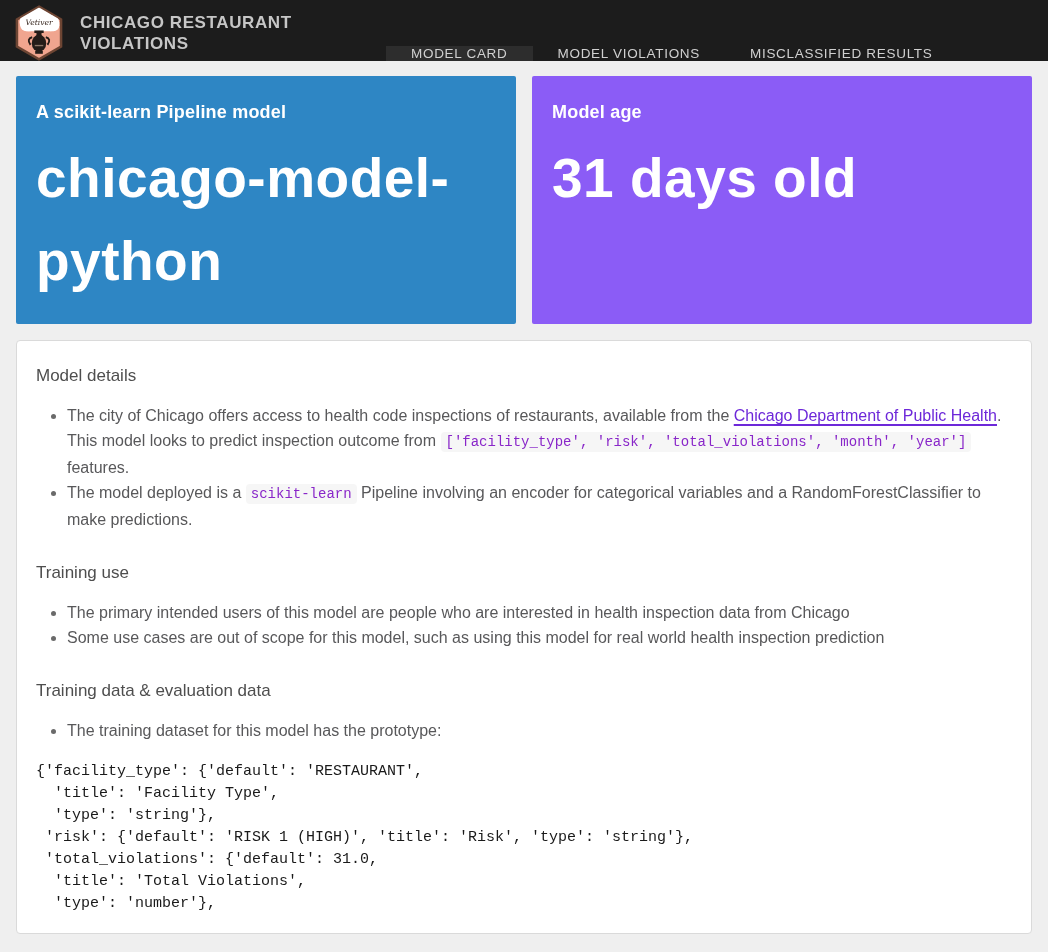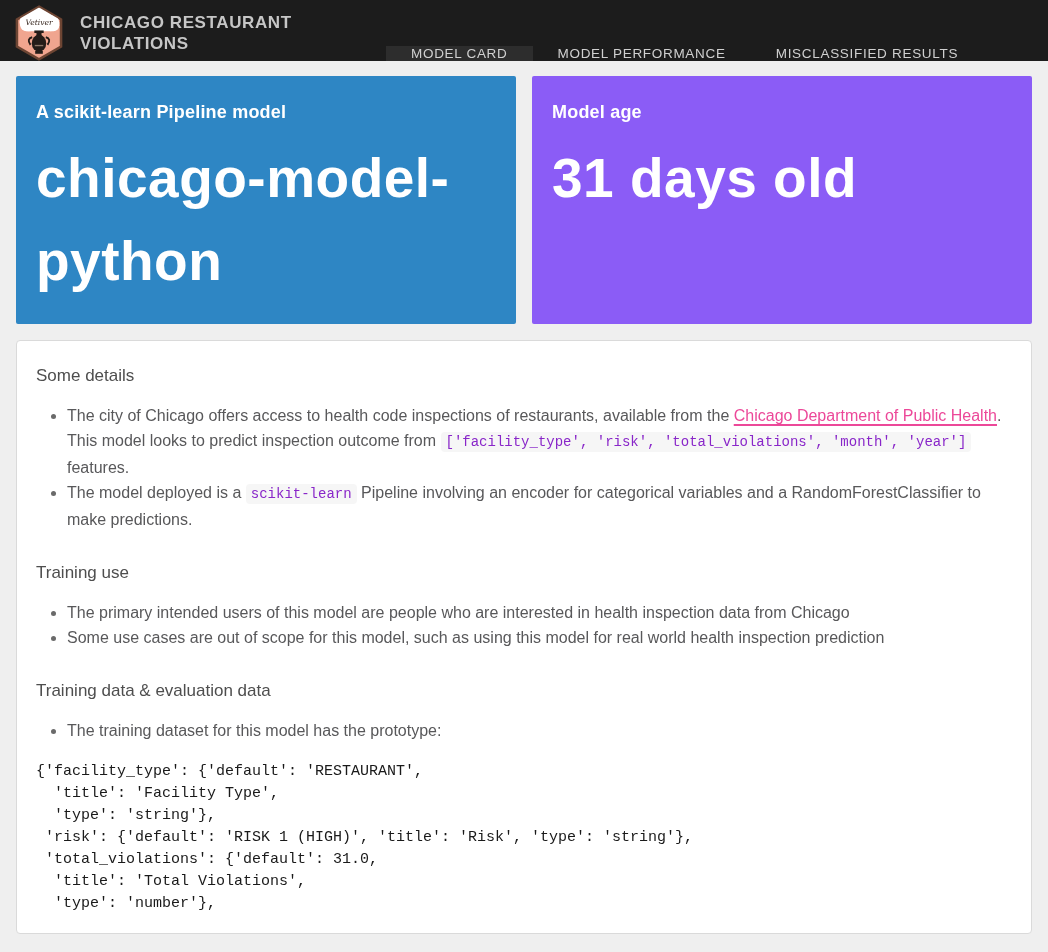--- a/index.html
+++ b/index.html
@@ -88,21 +88,21 @@
     font-size: 17px;
     font-weight: 400;
     line-height: 26px;
     margin: 28px 0 2px 0;
   }
   .section-heading:first-child { margin-top: 0; }
   .panel ul { margin: 14px 0 0 0; padding-left: 31px; }
   .panel li { line-height: 25px; margin: 0; color: #58585a; }
   .panel li::marker { color: #6a6a6a; }
   a.doc-link {
-    color: #ec4899;
+    color: #6d28d9;
     text-decoration: underline;
     text-underline-offset: 3px;
     text-decoration-thickness: 1.5px;
   }
   code.inline-code {
     font-family: "Liberation Mono", monospace;
     font-size: 14px;
     color: #8926c9;
     background: #f6f6f6;
     padding: 2px 5px;
@@ -142,38 +142,38 @@
         <ellipse cx="30" cy="45" rx="8.5" ry="10" fill="#241c18"></ellipse>
         <path d="M22,38 q-7,2 -2,9 M38,38 q7,2 2,9" stroke="#241c18" stroke-width="2.2" fill="none"></path>
         <rect x="25.5" y="54" width="9" height="3.5" fill="#241c18"></rect>
         <rect x="25" y="47" width="10" height="1.6" fill="#8a7466"></rect>
       </g>
     </svg>
     <h1 class="app-title">CHICAGO RESTAURANT VIOLATIONS</h1>
   </div>
   <nav class="main-nav">
     <div class="nav-tab active">MODEL CARD</div>
-    <div class="nav-tab">MODEL PERFORMANCE</div>
+    <div class="nav-tab">MODEL VIOLATIONS</div>
     <div class="nav-tab">MISCLASSIFIED RESULTS</div>
   </nav>
 </header>
 
 <div class="vb-row">
   <div class="valuebox vb-model">
     <div class="vb-label">A scikit-learn Pipeline model</div>
     <div class="vb-value">chicago-model-python</div>
   </div>
   <div class="valuebox vb-age">
     <div class="vb-label">Model age</div>
     <div class="vb-value">31 days old</div>
   </div>
 </div>
 
 <section class="panel">
-  <h2 class="section-heading">Some details</h2>
+  <h2 class="section-heading">Model details</h2>
   <ul>
     <li><span>The city of Chicago offers access to health code inspections of restaurants, available from the </span><a href="#" class="doc-link">Chicago Department of Public Health</a><span>. This model looks to predict inspection outcome from </span><code class="inline-code">['facility_type', 'risk', 'total_violations', 'month', 'year']</code><span> features.</span></li>
     <li><span>The model deployed is a </span><code class="inline-code">scikit-learn</code><span> Pipeline involving an encoder for categorical variables and a RandomForestClassifier to make predictions.</span></li>
   </ul>
 
   <h2 class="section-heading">Training use</h2>
   <ul>
     <li>The primary intended users of this model are people who are interested in health inspection data from Chicago</li>
     <li>Some use cases are out of scope for this model, such as using this model for real world health inspection prediction</li>
   </ul>

